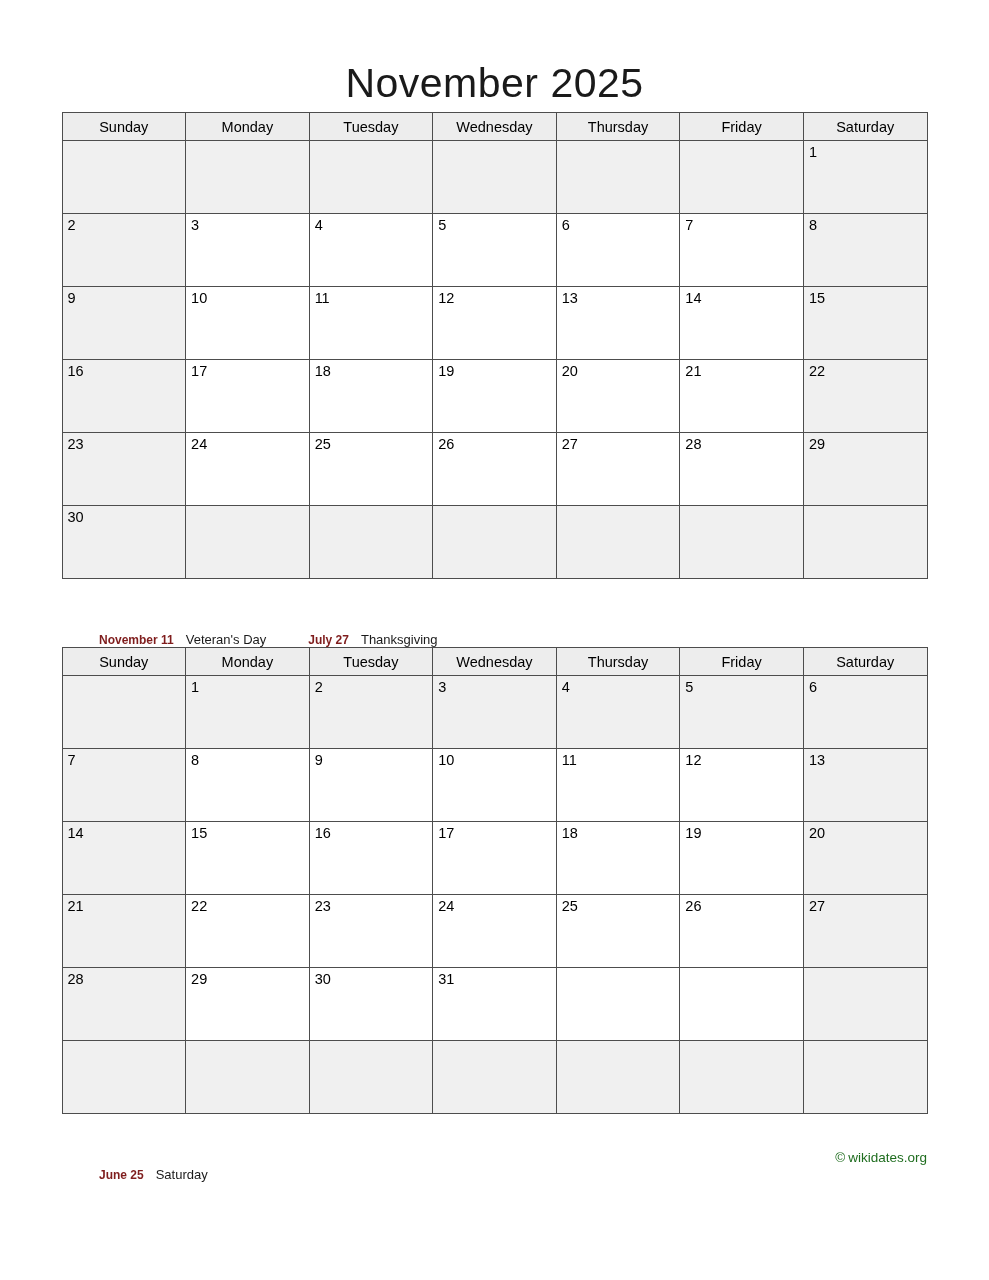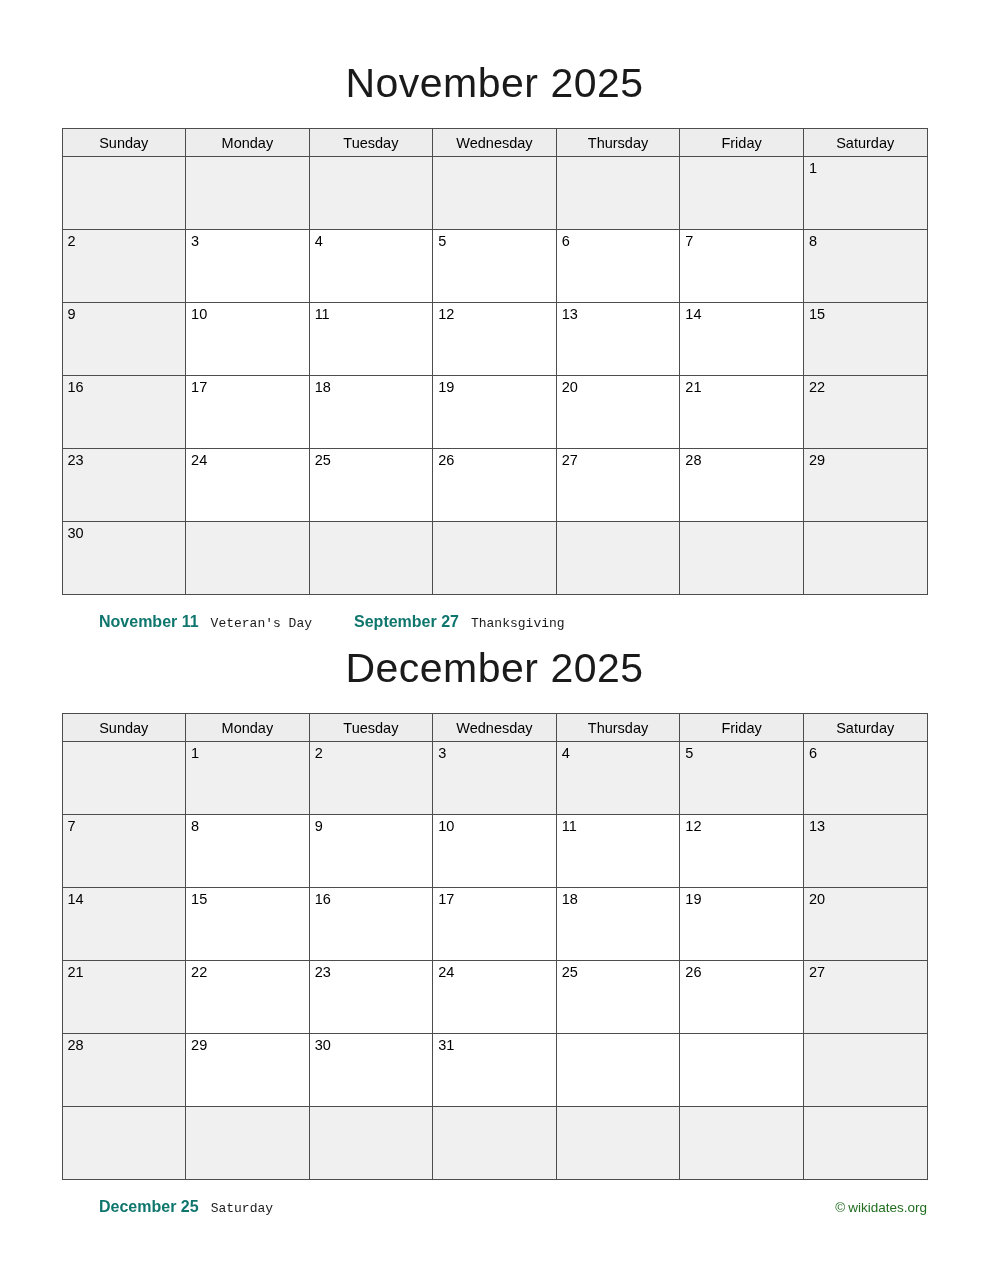--- a/index.html
+++ b/index.html
@@ -37,21 +37,21 @@
     margin: 0;
     line-height: 58px;
   }
   #dec-title {
     padding-top: 8px;
     margin: 0;
     line-height: 58px;
   }
   table.cal {
     border-collapse: collapse;
-    margin: 16px auto;
+    margin: 0 auto;
     table-layout: fixed;
   }
   table.cal th {
     border: 1px solid #4d4d4d;
     background: #ededed;
     font-size: 14.5px;
     font-weight: 400;
     height: 25px;
     text-align: center;
     vertical-align: middle;
@@ -87,31 +87,31 @@
   .holiday-row.dec {
     margin-top: 18px;
     position: relative;
   }
   .holiday {
     display: flex;
     align-items: baseline;
     margin-right: 42px;
   }
   .holiday .hdate {
-    color: #0f766e;
+    color: #7f1d1d;
     font-weight: bold;
-    font-size: 16px;
+    font-size: 12px;
     margin-right: 12px;
     white-space: nowrap;
+    margin-top: 36px;
   }
   .holiday .hname {
     color: #1a1a1a;
     font-size: 13px;
     white-space: nowrap;
-    font-family: Liberation Mono, monospace;
   }
   .footer-credit {
     position: absolute;
     right: 62px;
     font-size: 13.5px;
     color: #1f6d1f;
     white-space: nowrap;
     text-align: center;
   }
   .footer-credit .copy {
@@ -256,28 +256,27 @@
           </tr>
         </tbody>
     </table>
 
     <div class="holiday-row nov">
       <div class="holiday">
         <span class="hdate">November 11</span>
         <span class="hname">Veteran's Day</span>
       </div>
       <div class="holiday">
-        <span class="hdate">September 27</span>
+        <span class="hdate">July 27</span>
         <span class="hname">Thanksgiving</span>
       </div>
     </div>
   </div>
 
   <div class="month-block">
-    <h1 class="month-title" id="dec-title">December 2025</h1>
 
     <table class="cal" id="dec-table" style="width: 866px;">
       <thead>
         <tr>
           <th>Sunday</th>
           <th>Monday</th>
           <th>Tuesday</th>
           <th>Wednesday</th>
           <th>Thursday</th>
           <th>Friday</th>
@@ -399,21 +398,21 @@
             <td class="shade"></td>
             <td class="shade"></td>
             <td class="shade"></td>
             <td class="shade"></td>
           </tr>
         </tbody>
     </table>
 
     <div class="holiday-row dec">
       <div class="holiday">
-        <span class="hdate">December 25</span>
+        <span class="hdate">June 25</span>
         <span class="hname">Saturday</span>
       </div>
       <div class="footer-credit">
         <span class="copy">©</span><span>wikidates.org</span>
       </div>
     </div>
   </div>
 
 </div>
 

